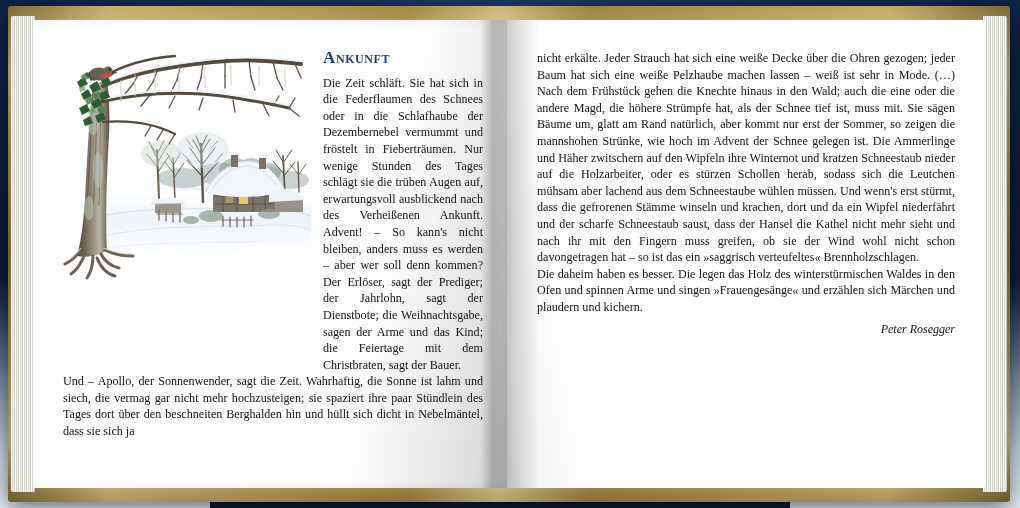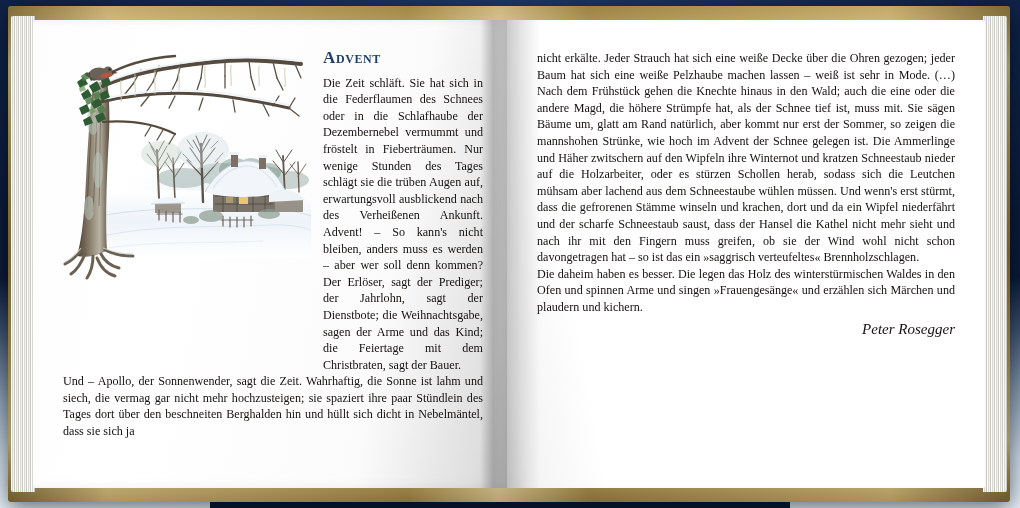--- a/index.html
+++ b/index.html
@@ -156,21 +156,21 @@
     position: relative;
   }
   .head-col {
     overflow: hidden;
   }
   p { margin: 0; text-indent: 0; }
   p + p { margin-top: 0; }
   .sig {
     text-align: right;
     font-style: italic;
-    font-size: 15px;
+    font-size: 12px;
     margin-top: 5px;
   }
 
   
   .illus-wrap svg { display: block; }
 </style>
 </head>
 <body>
 
 <div id="scene">
@@ -400,21 +400,21 @@
               <path d="M49,21 L55,23 L49,24 Z" fill="#4a4038"></path>
               <circle cx="46.5" cy="19.5" r="1.1" fill="#1a1a1a"></circle>
               <path d="M28,23 C22,21 20,25 26,27 Z" fill="#554d44"></path>
               <path d="M30,28 C28,31 32,32 34,29 Z" fill="#5f564c"></path>
             </g>
           </g>
         </svg>
       </div>
 
       <div class="head-col">
-        <h1 class="heading">Advent</h1>
+        <h1 class="heading">Ankunft</h1>
         <p>Die Zeit schläft. Sie hat sich in die Federflaumen des Schnees oder in die Schlafhaube der Dezembernebel vermummt und fröstelt in Fieberträumen. Nur wenige Stunden des Tages schlägt sie die trüben Augen auf, erwartungsvoll ausblickend nach des Verheißenen Ankunft. Advent! – So kann's nicht bleiben, anders muss es werden – aber wer soll denn kommen? Der Erlöser, sagt der Prediger; der Jahrlohn, sagt der Dienstbote; die Weihnachtsgabe, sagen der Arme und das Kind; die Feiertage mit dem Christbraten, sagt der Bauer.</p>
       </div>
       <p>Und – Apollo, der Sonnenwender, sagt die Zeit. Wahrhaftig, die Sonne ist lahm und siech, die vermag gar nicht mehr hochzusteigen; sie spaziert ihre paar Stündlein des Tages dort über den beschneiten Berghalden hin und hüllt sich dicht in Nebelmäntel, dass sie sich ja</p>
     </div>
   </div>
 
   <div class="page right">
     <div class="content right">
       <p>nicht erkälte. Jeder Strauch hat sich eine weiße Decke über die Ohren gezogen; jeder Baum hat sich eine weiße Pelzhaube machen lassen – weiß ist sehr in Mode. (…) Nach dem Frühstück gehen die Knechte hinaus in den Wald; auch die eine oder die andere Magd, die höhere Strümpfe hat, als der Schnee tief ist, muss mit. Sie sägen Bäume um, glatt am Rand natürlich, aber kommt nur erst der Sommer, so zeigen die mannshohen Strünke, wie hoch im Advent der Schnee gelegen ist. Die Ammerlinge und Häher zwitschern auf den Wipfeln ihre Winternot und kratzen Schneestaub nieder auf die Holzarbeiter, oder es stürzen Schollen herab, sodass sich die Leutchen mühsam aber lachend aus dem Schneestaube wühlen müssen. Und wenn's erst stürmt, dass die gefrorenen Stämme winseln und krachen, dort und da ein Wipfel niederfährt und der scharfe Schneestaub saust, dass der Hansel die Kathel nicht mehr sieht und nach ihr mit den Fingern muss greifen, ob sie der Wind wohl nicht schon davongetragen hat – so ist das ein »saggrisch verteufeltes« Brennholzschlagen.</p>
       <p>Die daheim haben es besser. Die legen das Holz des winterstürmischen Waldes in den Ofen und spinnen Arme und singen »Frauengesänge« und erzählen sich Märchen und plaudern und kichern.</p>

